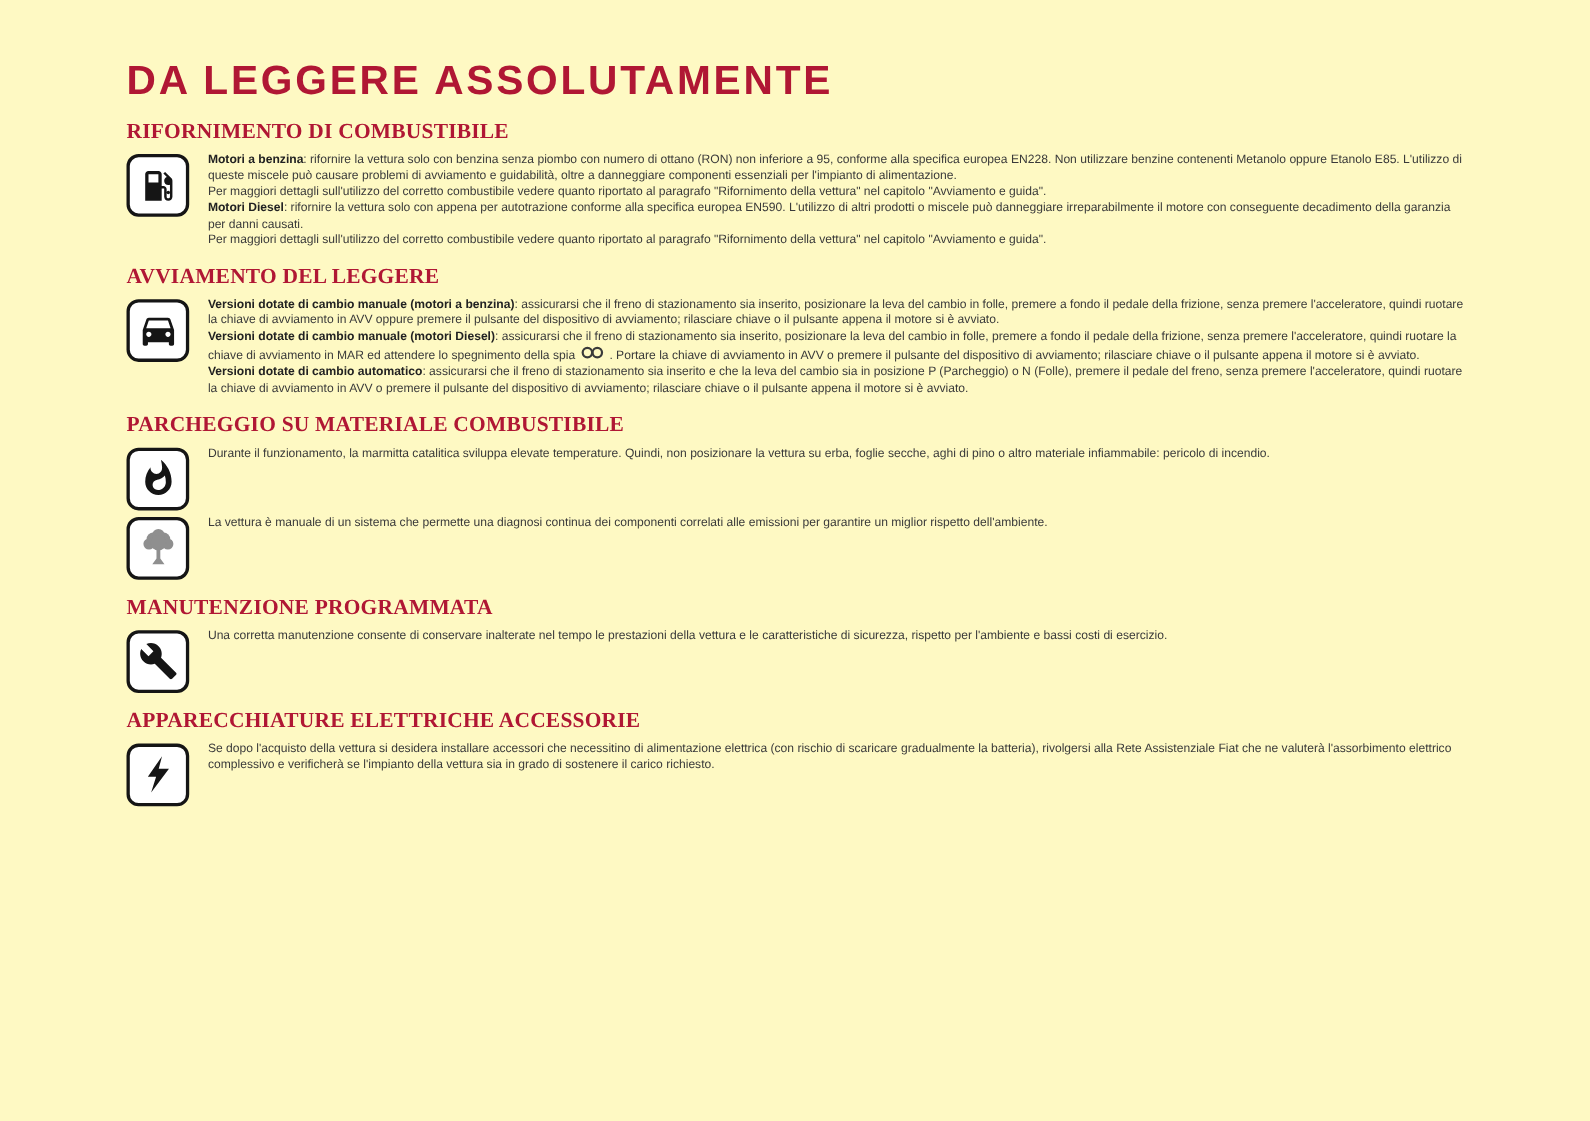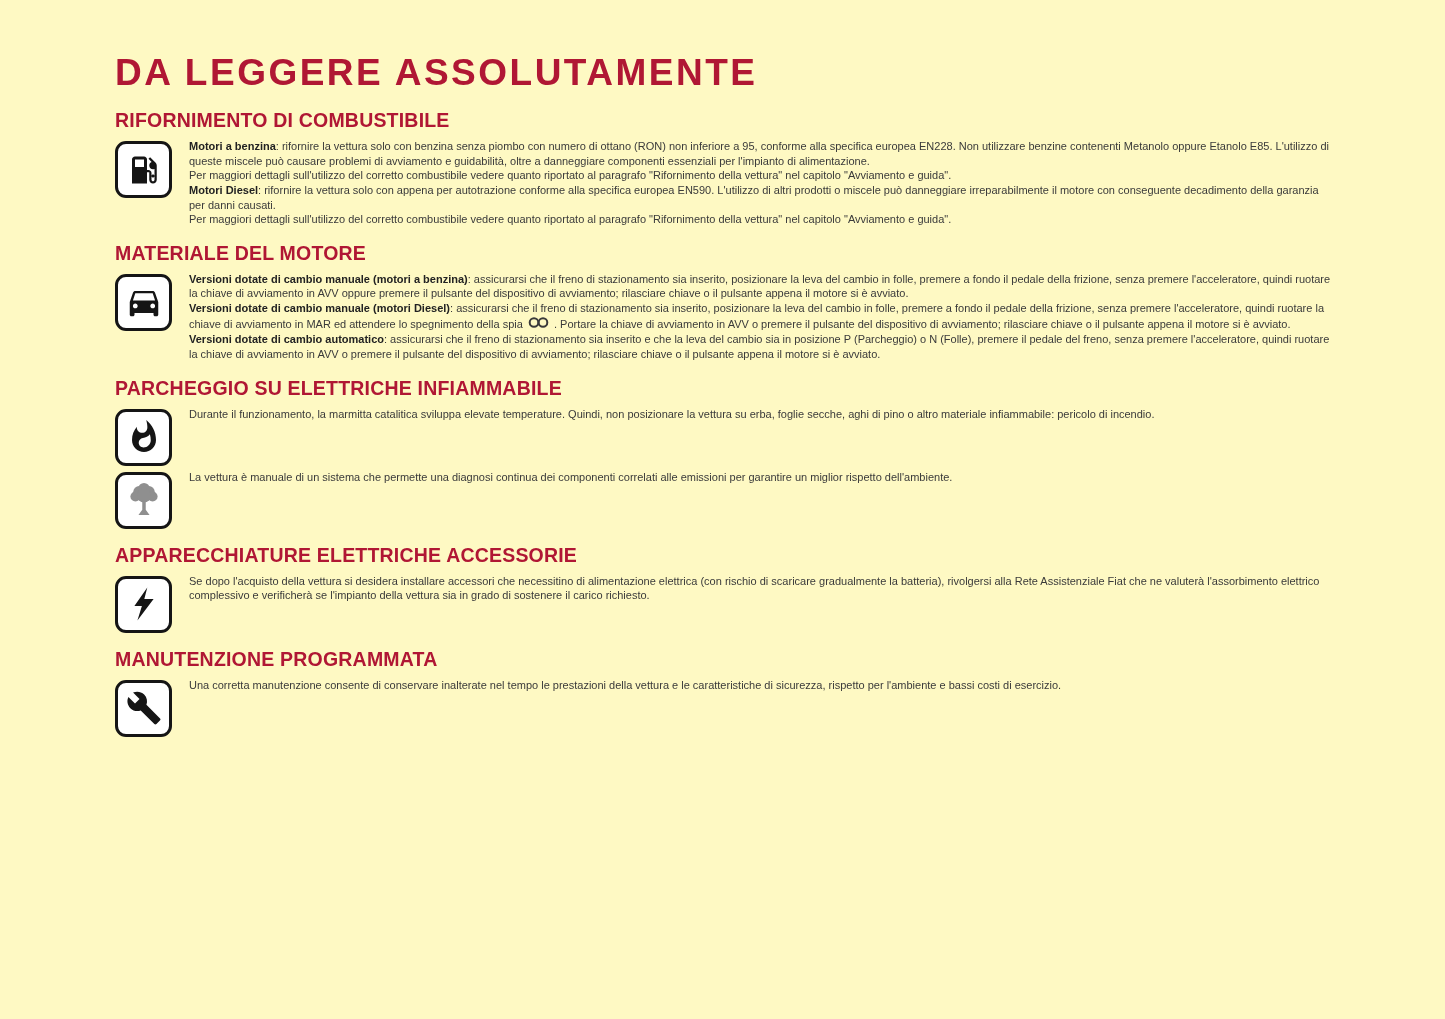--- a/index.html
+++ b/index.html
@@ -22,20 +22,21 @@
     font-weight:bold;
     letter-spacing:2.5px;
     color:var(--red);
   }
   h2.sec-heading{
     margin:15px 0 7px 0;
     font-size:19.5px;
     font-weight:bold;
     letter-spacing:0.2px;
     color:var(--red);
+    font-family:Liberation Serif, serif;
   }
   .sec-row{
     display:flex;
     align-items:flex-start;
   }
   .iconbox{
     flex:0 0 auto;
     width:57px;
     height:57px;
     border:3.5px solid var(--ink);
@@ -80,40 +81,40 @@
       <div class="sec-text">
         <p><strong>Motori a benzina</strong><span>: rifornire la vettura solo con benzina senza piombo con numero di ottano (RON) non inferiore a 95, conforme alla specifica europea EN228. Non utilizzare benzine contenenti Metanolo oppure Etanolo E85. L'utilizzo di queste miscele può causare problemi di avviamento e guidabilità, oltre a danneggiare componenti essenziali per l'impianto di alimentazione.</span></p>
         <p><span>Per maggiori dettagli sull'utilizzo del corretto combustibile vedere quanto riportato al paragrafo "Rifornimento della vettura" nel capitolo "Avviamento e guida".</span></p>
         <p><strong>Motori Diesel</strong><span>: rifornire la vettura solo con appena per autotrazione conforme alla specifica europea EN590. L'utilizzo di altri prodotti o miscele può danneggiare irreparabilmente il motore con conseguente decadimento della garanzia per danni causati.</span></p>
         <p><span>Per maggiori dettagli sull'utilizzo del corretto combustibile vedere quanto riportato al paragrafo "Rifornimento della vettura" nel capitolo "Avviamento e guida".</span></p>
       </div>
     </div>
   </section>
 
   <section>
-    <h2 class="sec-heading">MATERIALE DEL MOTORE</h2>
+    <h2 class="sec-heading">AVVIAMENTO DEL LEGGERE</h2>
     <div class="sec-row">
       <div class="iconbox">
         <svg width="38" height="38" viewBox="0 0 24 24" fill="#151515">
           <path d="M18.92 6.01C18.72 5.42 18.16 5 17.5 5h-11c-.66 0-1.21.42-1.42 1.01L3 12v8c0 .55.45 1 1 1h1c.55 0 1-.45 1-1v-1h12v1c0 .55.45 1 1 1h1c.55 0 1-.45 1-1v-8l-2.08-5.99zM6.5 16c-.83 0-1.5-.67-1.5-1.5S5.67 13 6.5 13s1.5.67 1.5 1.5S7.33 16 6.5 16zm11 0c-.83 0-1.5-.67-1.5-1.5s.67-1.5 1.5-1.5 1.5.67 1.5 1.5-.67 1.5-1.5 1.5zM5 11l1.5-4.5h11L19 11H5z"></path>
         </svg>
       </div>
       <div class="sec-text">
         <p><strong>Versioni dotate di cambio manuale (motori a benzina)</strong><span>: assicurarsi che il freno di stazionamento sia inserito, posizionare la leva del cambio in folle, premere a fondo il pedale della frizione, senza premere l'acceleratore, quindi ruotare la chiave di avviamento in AVV oppure premere il pulsante del dispositivo di avviamento; rilasciare chiave o il pulsante appena il motore si è avviato.</span></p>
         <p><strong>Versioni dotate di cambio manuale (motori Diesel)</strong><span>: assicurarsi che il freno di stazionamento sia inserito, posizionare la leva del cambio in folle, premere a fondo il pedale della frizione, senza premere l'acceleratore, quindi ruotare la chiave di avviamento in MAR ed attendere lo spegnimento della spia </span><span class="spia-sym"><svg width="21" height="13" viewBox="0 0 21 13">
                 <circle cx="6" cy="6.5" r="4.3" fill="none" stroke="#3a3a3a" stroke-width="2"></circle>
                 <circle cx="15" cy="6.5" r="4.3" fill="none" stroke="#3a3a3a" stroke-width="2"></circle>
               </svg></span><span> . Portare la chiave di avviamento in AVV o premere il pulsante del dispositivo di avviamento; rilasciare chiave o il pulsante appena il motore si è avviato.</span></p>
         <p><strong>Versioni dotate di cambio automatico</strong><span>: assicurarsi che il freno di stazionamento sia inserito e che la leva del cambio sia in posizione P (Parcheggio) o N (Folle), premere il pedale del freno, senza premere l'acceleratore, quindi ruotare la chiave di avviamento in AVV o premere il pulsante del dispositivo di avviamento; rilasciare chiave o il pulsante appena il motore si è avviato.</span></p>
       </div>
     </div>
   </section>
 
   <section>
-    <h2 class="sec-heading">PARCHEGGIO SU ELETTRICHE INFIAMMABILE</h2>
+    <h2 class="sec-heading">PARCHEGGIO SU MATERIALE COMBUSTIBILE</h2>
     <div class="sec-row">
       <div class="iconbox">
         <svg width="36" height="36" viewBox="0 0 24 24" fill="#151515">
           <path d="M13.5.67s.74 2.65.74 4.8c0 2.06-1.35 3.73-3.41 3.73-2.07 0-3.63-1.67-3.63-3.73l.03-.36C5.21 7.51 4 10.62 4 14c0 4.42 3.58 8 8 8s8-3.58 8-8C20 8.61 17.41 3.8 13.5.67zM11.71 19c-1.78 0-3.22-1.4-3.22-3.14 0-1.62 1.05-2.76 2.81-3.12 1.77-.36 3.6-1.21 4.62-2.58.39 1.29.59 2.65.59 4.04 0 2.65-2.15 4.8-4.8 4.8z"></path>
         </svg>
       </div>
       <div class="sec-text">
         <p><span>Durante il funzionamento, la marmitta catalitica sviluppa elevate temperature. Quindi, non posizionare la vettura su erba, foglie secche, aghi di pino o altro materiale infiammabile: pericolo di incendio.</span></p>
       </div>
     </div>
@@ -134,40 +135,40 @@
           </g>
         </svg>
       </div>
       <div class="sec-text">
         <p><span>La vettura è manuale di un sistema che permette una diagnosi continua dei componenti correlati alle emissioni per garantire un miglior rispetto dell'ambiente.</span></p>
       </div>
     </div>
   </section>
 
   <section>
+    <h2 class="sec-heading">MANUTENZIONE PROGRAMMATA</h2>
+    <div class="sec-row">
+      <div class="iconbox">
+        <svg width="36" height="36" viewBox="0 0 24 24" fill="#151515">
+          <path d="M22.7 19l-9.1-9.1c.9-2.3.4-5-1.5-6.9-2-2-5-2.4-7.4-1.3L9 6 6 9 1.6 4.7C.4 7.1.9 10.1 2.9 12.1c1.9 1.9 4.6 2.4 6.9 1.5l9.1 9.1c.4.4 1 .4 1.4 0l2.3-2.3c.5-.4.5-1.1.1-1.4z"></path>
+        </svg>
+      </div>
+      <div class="sec-text">
+        <p><span>Una corretta manutenzione consente di conservare inalterate nel tempo le prestazioni della vettura e le caratteristiche di sicurezza, rispetto per l'ambiente e bassi costi di esercizio.</span></p>
+      </div>
+    </div>
+  </section>
+
+  <section>
     <h2 class="sec-heading">APPARECCHIATURE ELETTRICHE ACCESSORIE</h2>
     <div class="sec-row">
       <div class="iconbox">
         <svg width="36" height="36" viewBox="0 0 24 24" fill="#151515">
           <path d="M14.2 1 5.6 13.4h5l-3 9.6 10.8-14.4h-6.2l2-7.6z"></path>
         </svg>
       </div>
       <div class="sec-text">
         <p><span>Se dopo l'acquisto della vettura si desidera installare accessori che necessitino di alimentazione elettrica (con rischio di scaricare gradualmente la batteria), rivolgersi alla Rete Assistenziale Fiat che ne valuterà l'assorbimento elettrico complessivo e verificherà se l'impianto della vettura sia in grado di sostenere il carico richiesto.</span></p>
       </div>
     </div>
   </section>
 
-  <section>
-    <h2 class="sec-heading">MANUTENZIONE PROGRAMMATA</h2>
-    <div class="sec-row">
-      <div class="iconbox">
-        <svg width="36" height="36" viewBox="0 0 24 24" fill="#151515">
-          <path d="M22.7 19l-9.1-9.1c.9-2.3.4-5-1.5-6.9-2-2-5-2.4-7.4-1.3L9 6 6 9 1.6 4.7C.4 7.1.9 10.1 2.9 12.1c1.9 1.9 4.6 2.4 6.9 1.5l9.1 9.1c.4.4 1 .4 1.4 0l2.3-2.3c.5-.4.5-1.1.1-1.4z"></path>
-        </svg>
-      </div>
-      <div class="sec-text">
-        <p><span>Una corretta manutenzione consente di conservare inalterate nel tempo le prestazioni della vettura e le caratteristiche di sicurezza, rispetto per l'ambiente e bassi costi di esercizio.</span></p>
-      </div>
-    </div>
-  </section>
-
 </div>
 
 </body></html>

